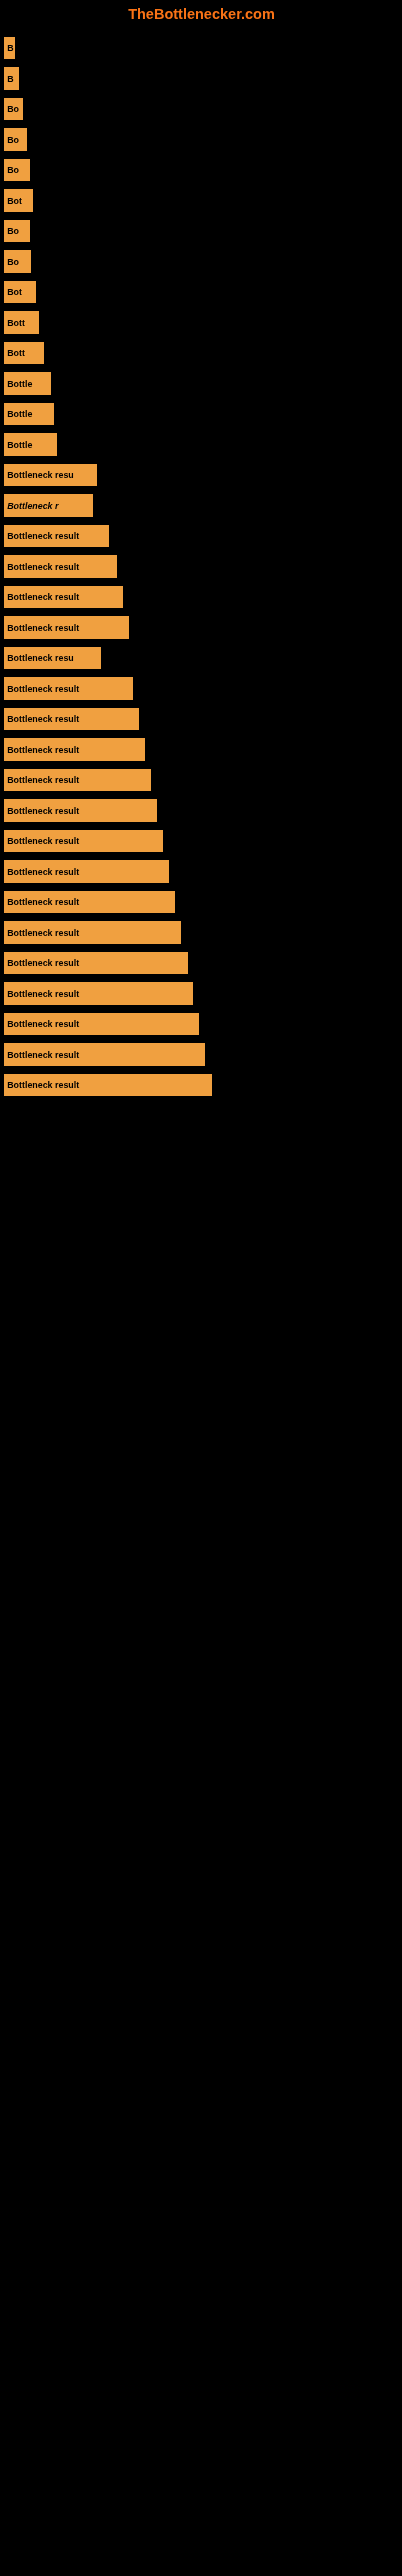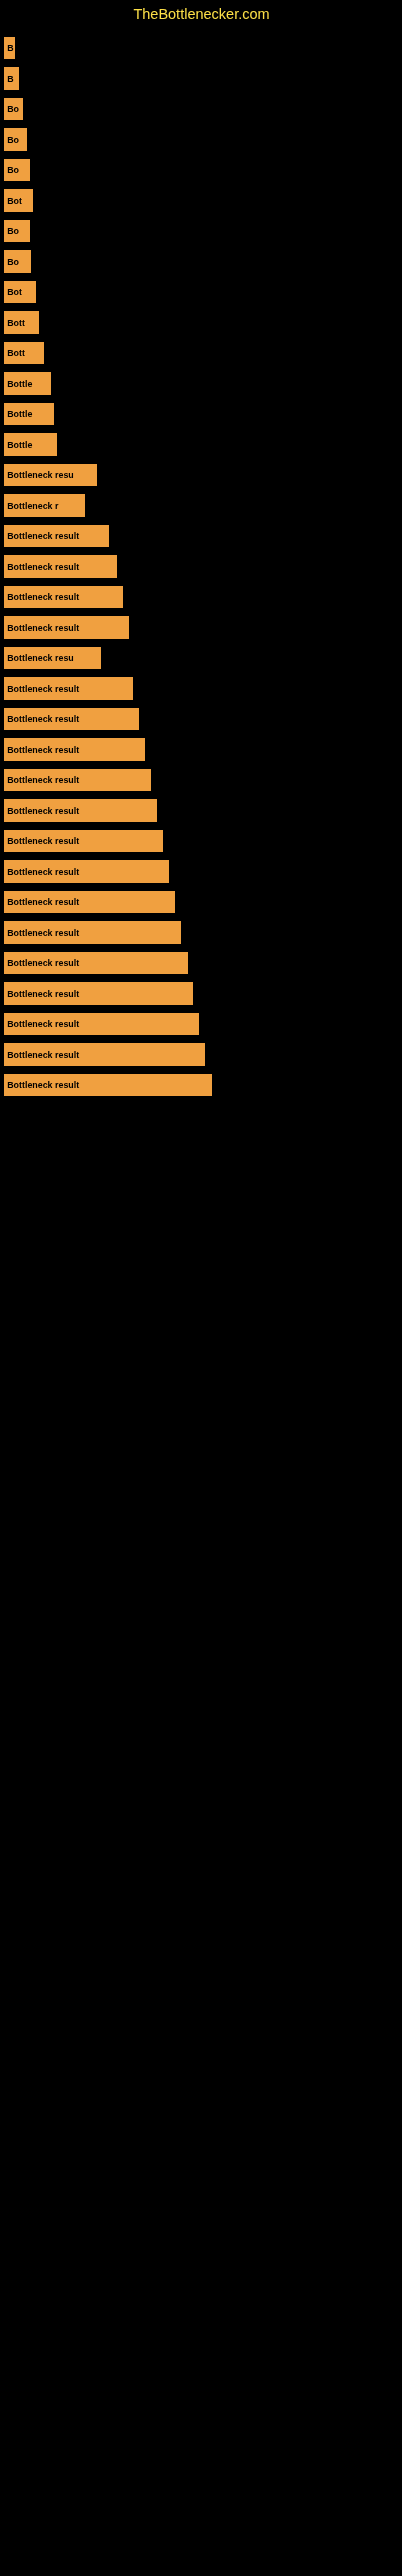--- a/index.html
+++ b/index.html
@@ -10,25 +10,25 @@
 
     body {
       background-color: #000000;
       width: 403px;
       min-height: 2576px;
       font-family: Arial, sans-serif;
       position: relative;
     }
 
     .site-title {
-      color: #fde047;
+      color: #f97316;
       font-size: 14.5px;
       text-align: center;
       padding: 6.4px 0;
-      font-weight: normal;
+      font-weight: bold;
     }
 
     .bars-container {
       padding: 8px 4px;
       display: flex;
       flex-direction: column;
       gap: 0px;
     }
 
     .bar-row {
@@ -128,21 +128,21 @@
       <div class="bar" style="width: 53px;">
         <span class="bar-label">Bottle</span>
       </div>
     </div>
     <div class="bar-row">
       <div class="bar" style="width: 93px;">
         <span class="bar-label">Bottleneck resu</span>
       </div>
     </div>
     <div class="bar-row">
-      <div class="bar" style="width: 81px;">
+      <div class="bar" style="width: 89px; font-style: italic;">
         <span class="bar-label">Bottleneck r</span>
       </div>
     </div>
     <div class="bar-row">
       <div class="bar" style="width: 105px;">
         <span class="bar-label">Bottleneck result</span>
       </div>
     </div>
     <div class="bar-row">
       <div class="bar" style="width: 113px;">

